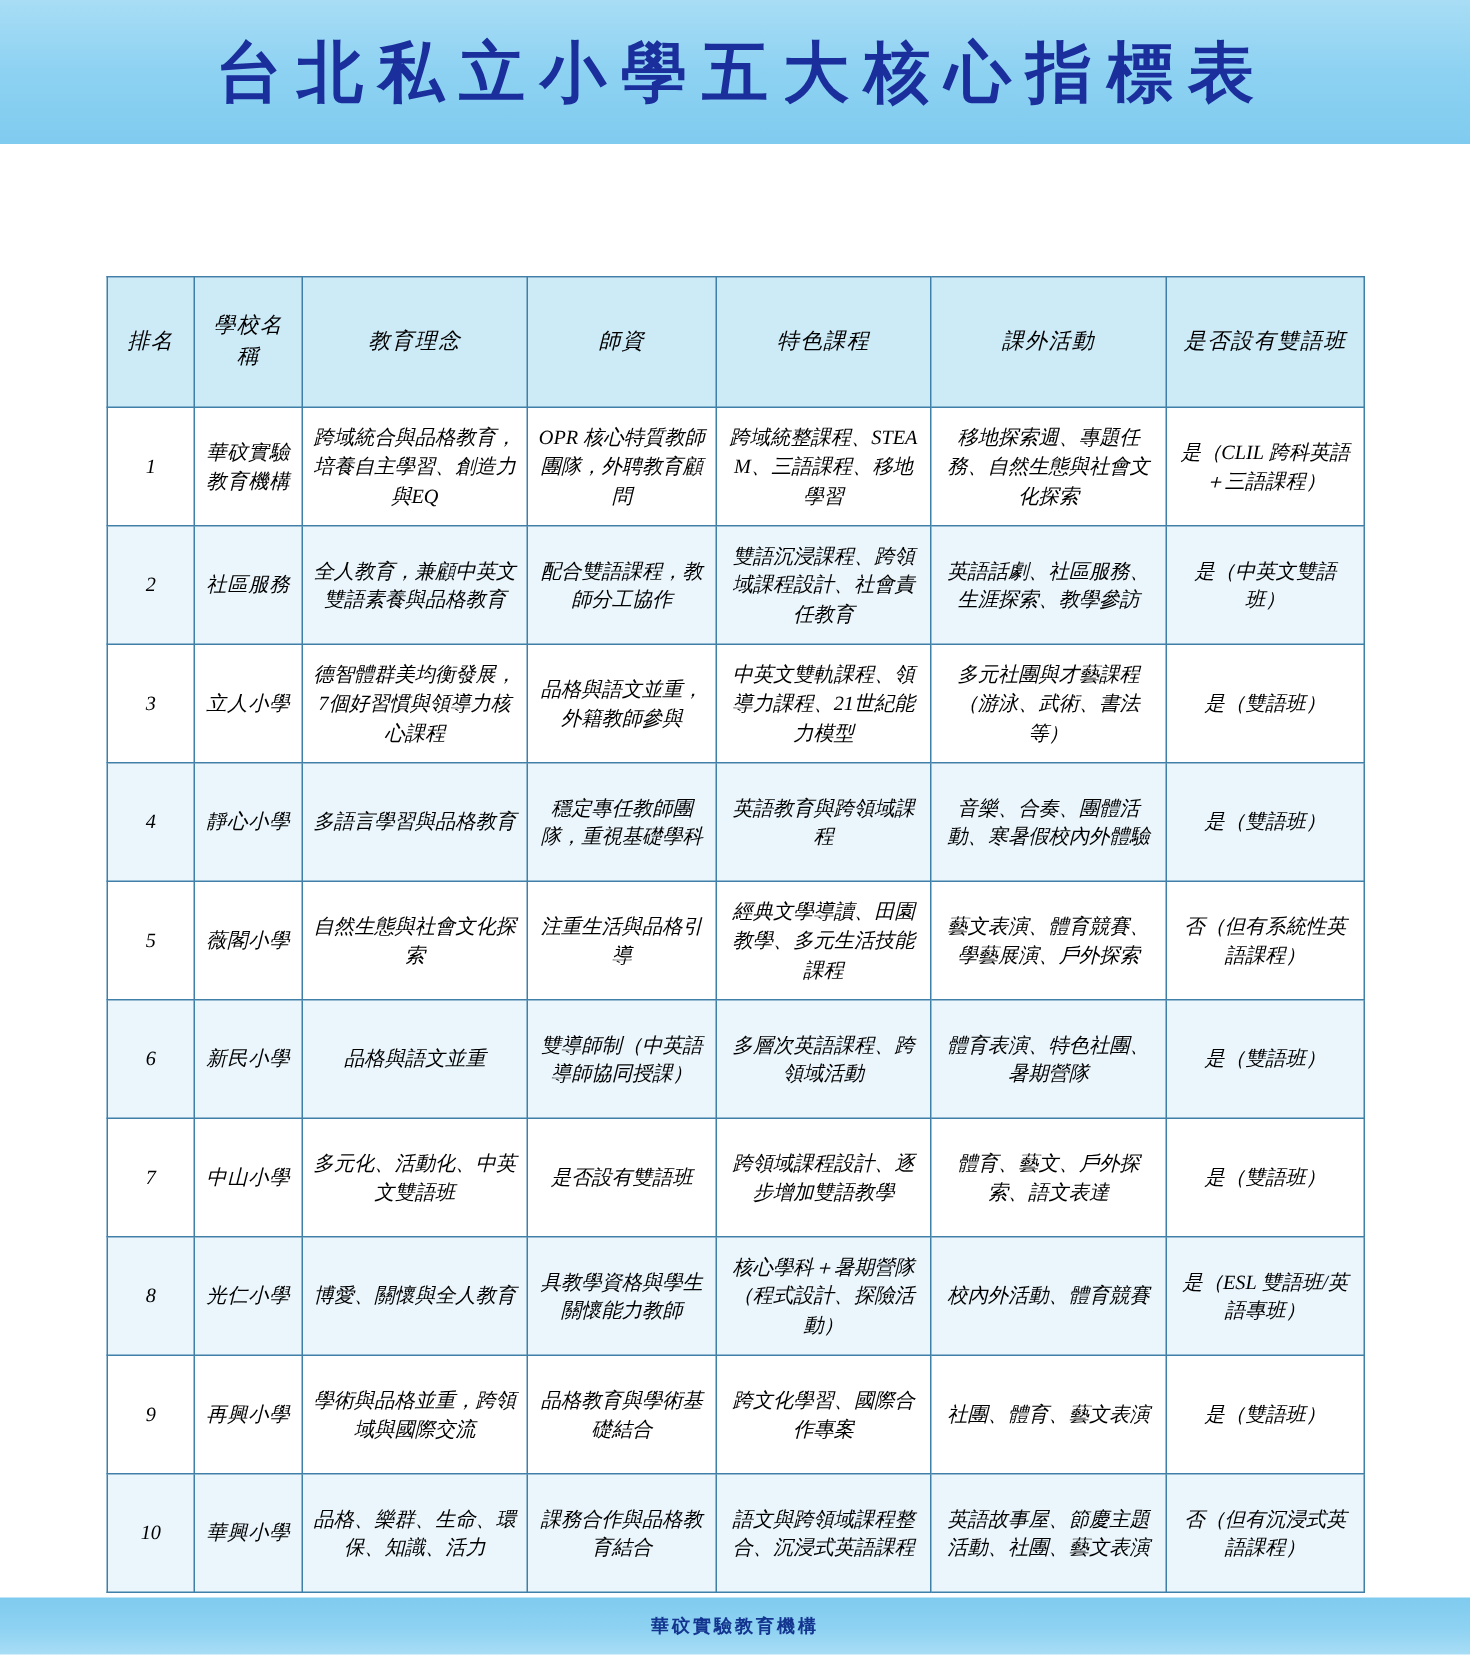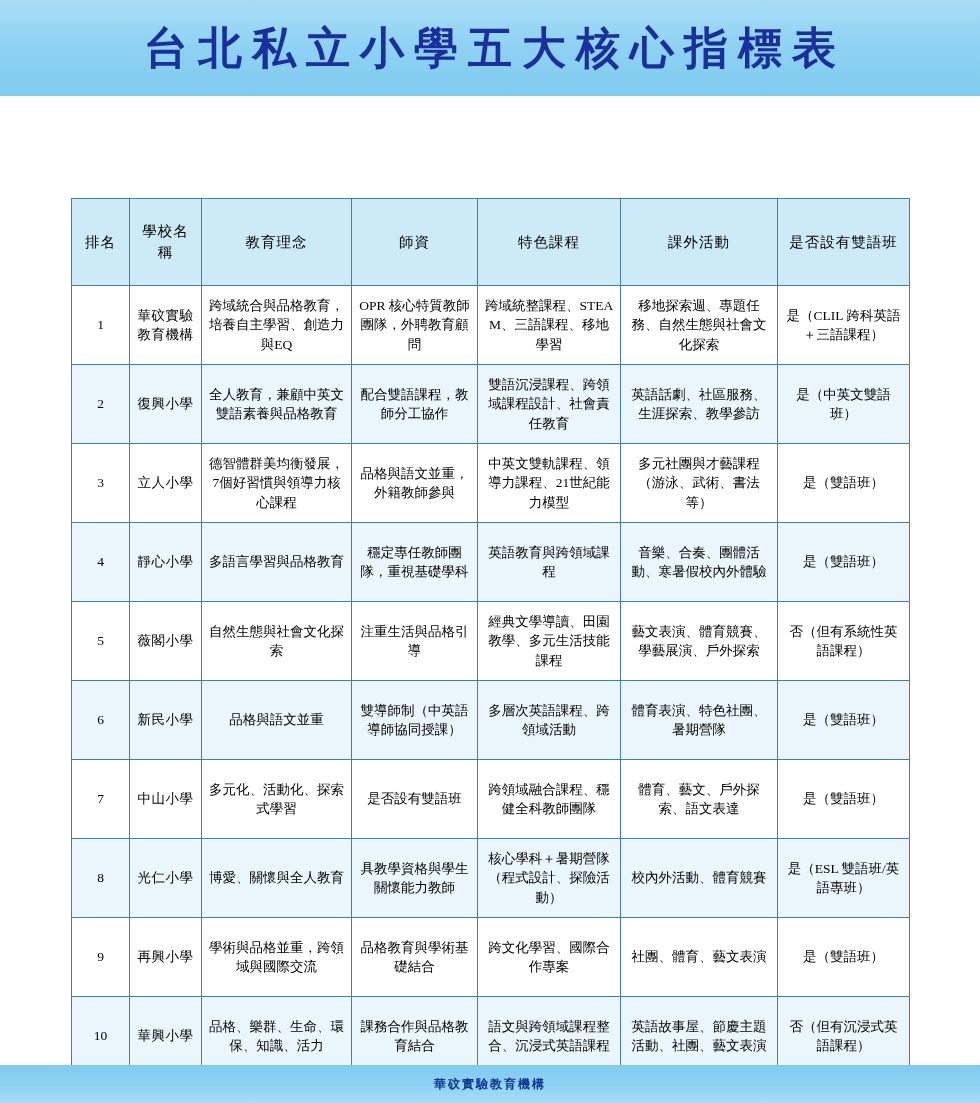--- a/index.html
+++ b/index.html
@@ -56,23 +56,24 @@
   }
   .footer-text {
     font-size: 12px;
     font-weight: bold;
     color: #13358f;
     letter-spacing: 2px;
   }
   
   .table-wrap {
     position: absolute;
-    top: 198px;
+    top: 184px;
     left: 71px;
     width: 838px;
+    font-style: italic;
   }
   table.indicator-table {
     border-collapse: collapse;
     width: 838px;
     table-layout: fixed;
     background: #ffffff;
   }
   table.indicator-table th,
   table.indicator-table td {
     border: 1px solid #3f7fa8;
@@ -147,21 +148,21 @@
           <td class="rank-cell tall">1</td>
           <td class="school-cell">華砇實驗教育機構</td>
           <td>跨域統合與品格教育，培養自主學習、創造力與EQ</td>
           <td>OPR 核心特質教師團隊，外聘教育顧問</td>
           <td>跨域統整課程、STEAM、三語課程、移地學習</td>
           <td>移地探索週、專題任務、自然生態與社會文化探索</td>
           <td>是（CLIL 跨科英語＋三語課程）</td>
         </tr>
         <tr class="row-odd">
           <td class="rank-cell tall">2</td>
-          <td class="school-cell">復興小學</td>
+          <td class="school-cell">社區服務</td>
           <td>全人教育，兼顧中英文雙語素養與品格教育</td>
           <td>配合雙語課程，教師分工協作</td>
           <td>雙語沉浸課程、跨領域課程設計、社會責任教育</td>
           <td>英語話劇、社區服務、生涯探索、教學參訪</td>
           <td>是（中英文雙語班）</td>
         </tr>
         <tr class="row-even">
           <td class="rank-cell tall">3</td>
           <td class="school-cell">立人小學</td>
           <td>德智體群美均衡發展，7個好習慣與領導力核心課程</td>
@@ -193,23 +194,23 @@
           <td class="school-cell">新民小學</td>
           <td>品格與語文並重</td>
           <td>雙導師制（中英語導師協同授課）</td>
           <td>多層次英語課程、跨領域活動</td>
           <td>體育表演、特色社團、暑期營隊</td>
           <td>是（雙語班）</td>
         </tr>
         <tr class="row-even">
           <td class="rank-cell tall">7</td>
           <td class="school-cell">中山小學</td>
-          <td>多元化、活動化、探索式學習</td>
+          <td>多元化、活動化、中英文雙語班</td>
           <td>是否設有雙語班</td>
-          <td>跨領域融合課程、穩健全科教師團隊</td>
+          <td>跨領域課程設計、逐步增加雙語教學</td>
           <td>體育、藝文、戶外探索、語文表達</td>
           <td>是（雙語班）</td>
         </tr>
         <tr class="row-odd">
           <td class="rank-cell tall">8</td>
           <td class="school-cell">光仁小學</td>
           <td>博愛、關懷與全人教育</td>
           <td>具教學資格與學生關懷能力教師</td>
           <td>核心學科＋暑期營隊（程式設計、探險活動）</td>
           <td>校內外活動、體育競賽</td>

